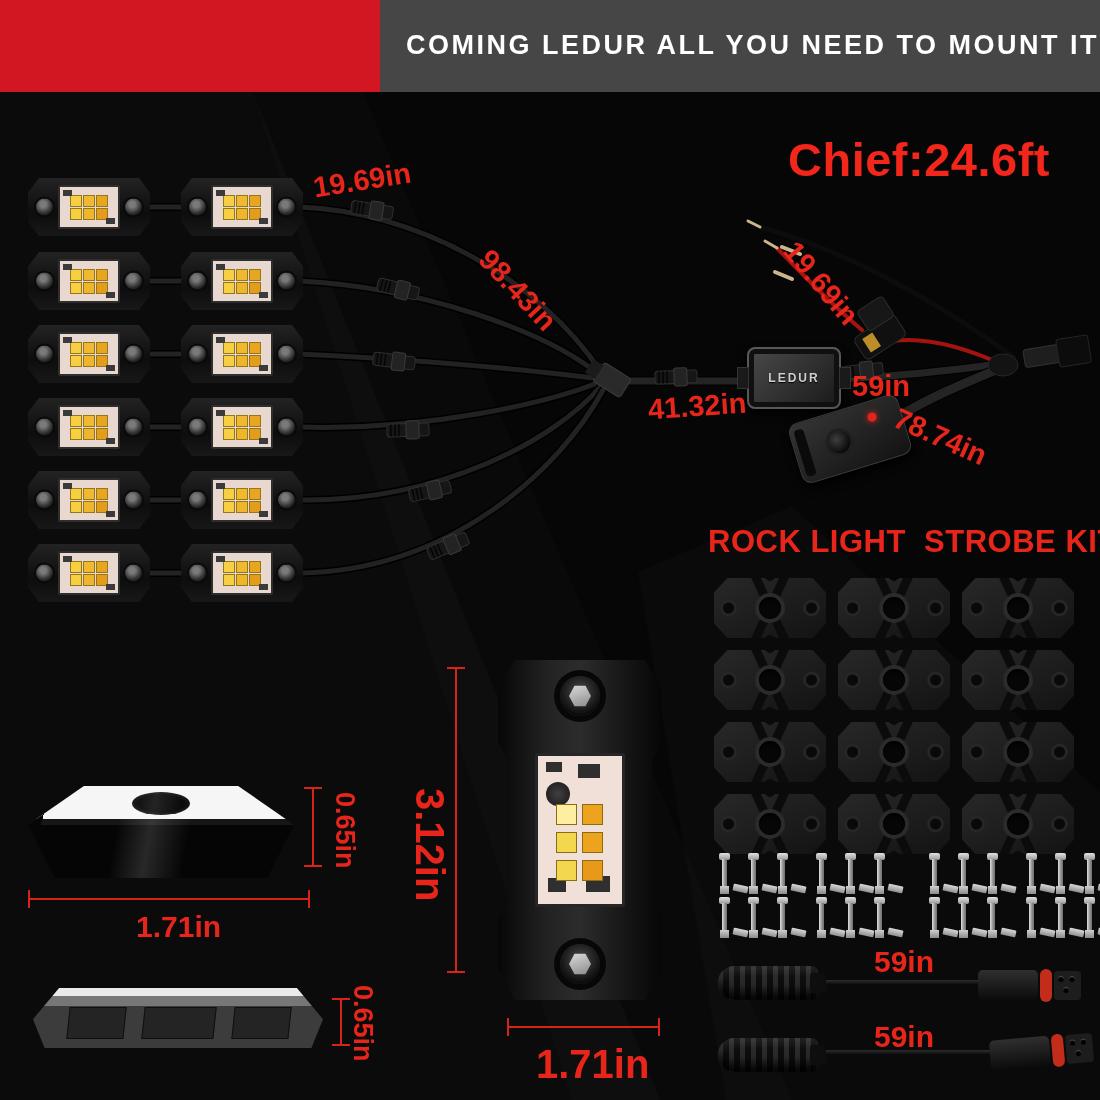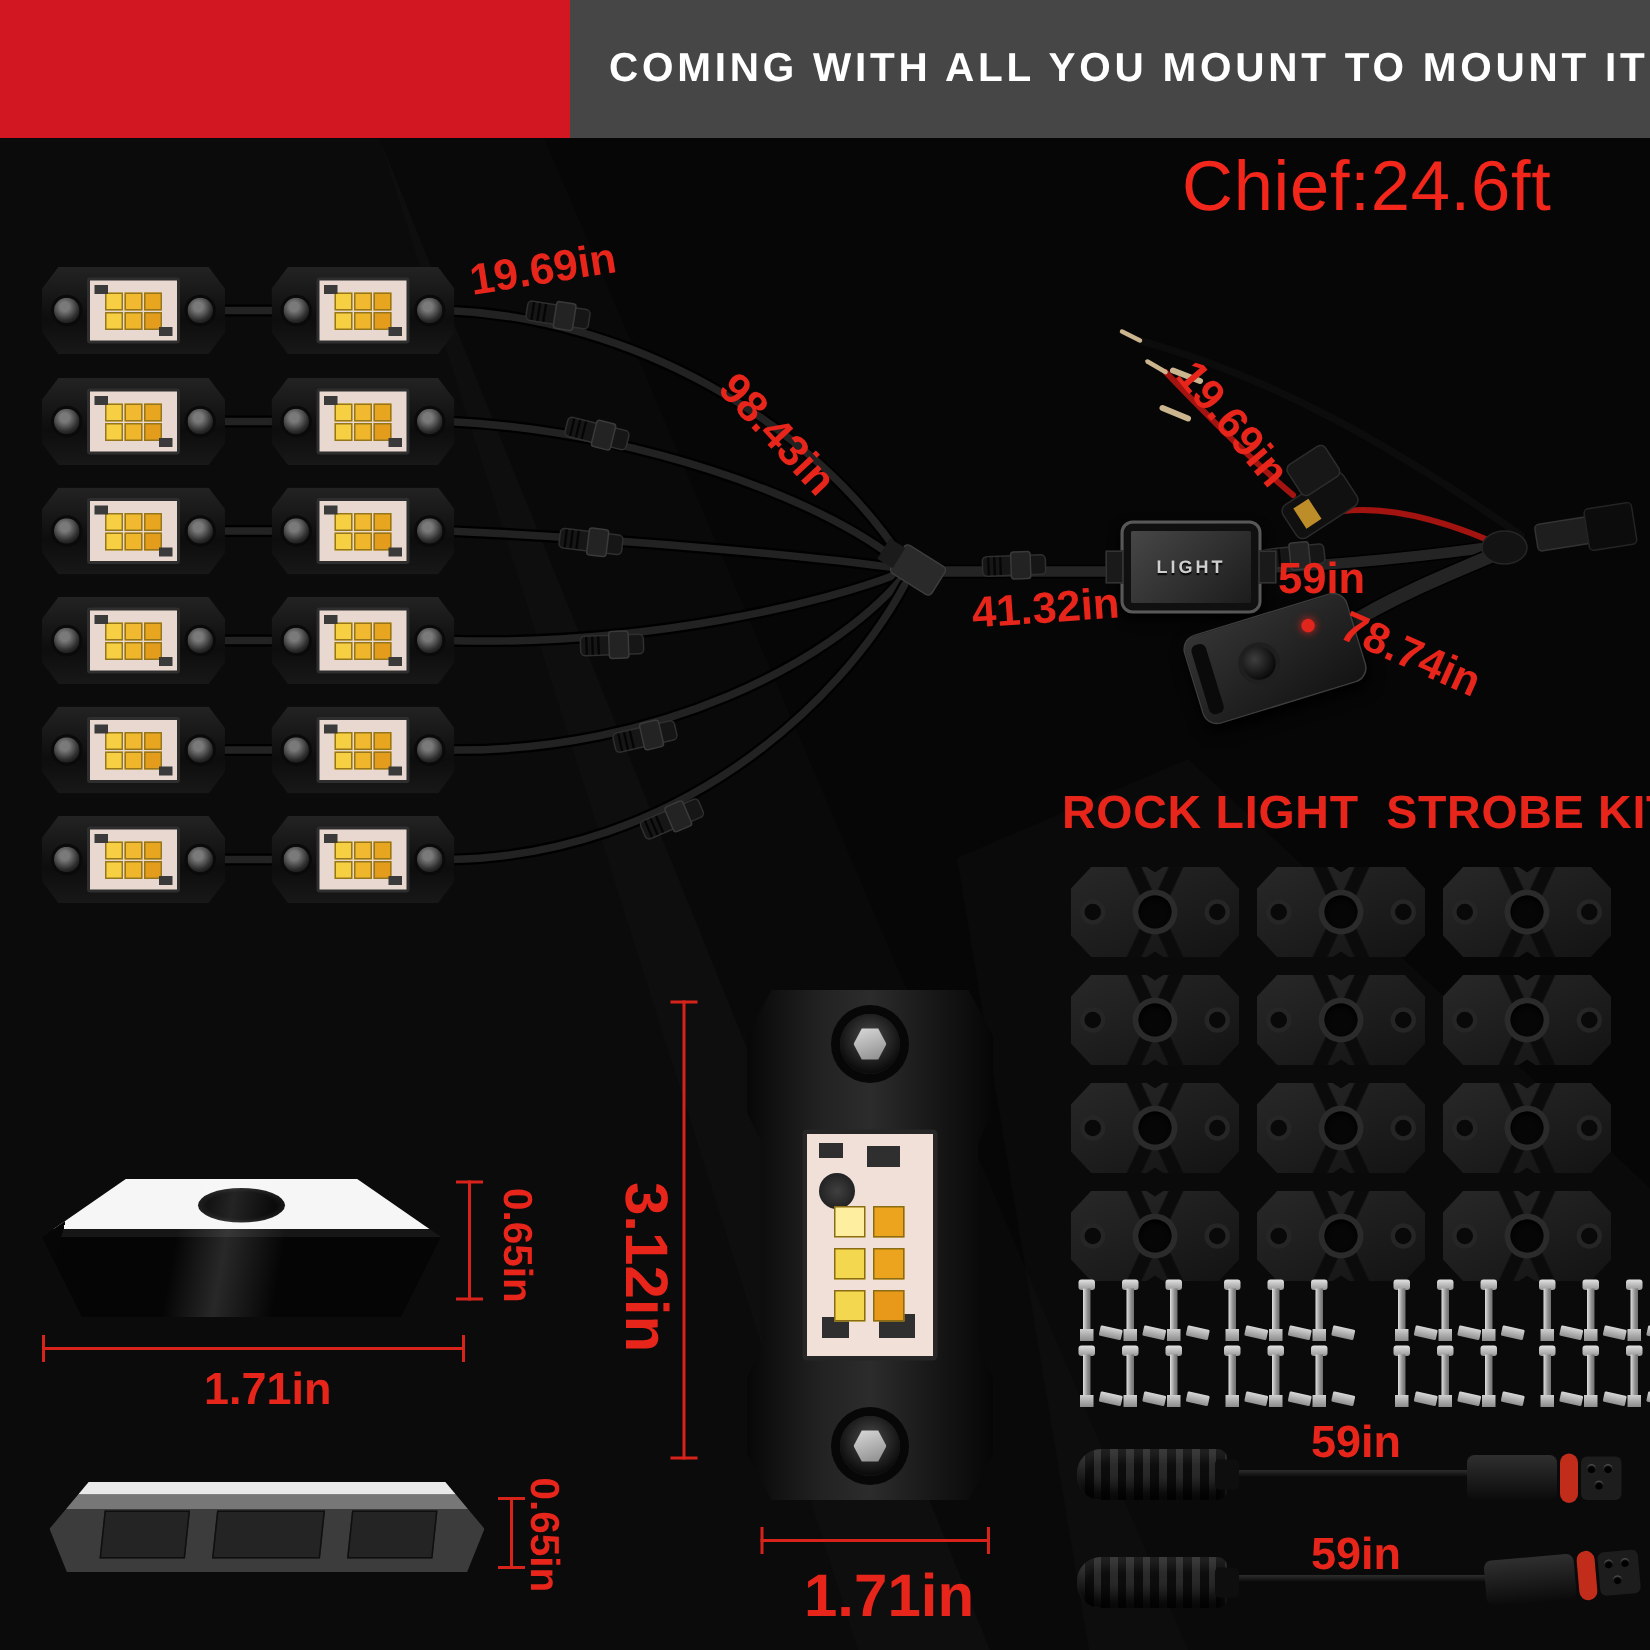--- a/index.html
+++ b/index.html
@@ -12,21 +12,21 @@
   .hdr-gray{position:absolute;left:380px;top:0;width:720px;height:92px;background:#464646;z-index:8;}
   .tagline{position:absolute;left:26px;top:30px;font-size:27px;font-weight:700;color:#fff;
            letter-spacing:2.5px;white-space:nowrap;}
   
   .sheen{position:absolute;inset:0;z-index:0;}
   .s1{background:rgba(255,255,255,.022);clip-path:polygon(0% 8.4%,23% 8.4%,60% 100%,0% 100%);}
   .s2{background:rgba(255,255,255,.016);clip-path:polygon(23% 8.4%,33% 8.4%,72% 100%,52% 100%);}
   .s3{background:rgba(255,255,255,.018);clip-path:polygon(58% 52%,72% 46%,100% 72%,100% 100%,66% 100%);}
   
   .red-label{position:absolute;color:#e8251a;font-weight:700;white-space:pre;z-index:6;}
-  .headline{position:absolute;left:788px;top:96px;font-size:47px;font-weight:400;color:#f2261b;
+  .headline{position:absolute;left:788px;top:132px;font-size:47px;font-weight:700;color:#f2261b;
             letter-spacing:.5px;z-index:6;white-space:nowrap;}
   .watermark{position:absolute;left:858px;top:1032px;font-size:44px;font-weight:400;
              color:rgba(210,210,210,.82);letter-spacing:1px;z-index:7;white-space:nowrap;}
   
   .pod{position:absolute;width:122px;height:58px;z-index:3;}
   .pod-body{position:absolute;inset:0;background:linear-gradient(180deg,#232323,#0d0d0d 60%,#181818);
     clip-path:polygon(9% 0,91% 0,100% 25%,100% 75%,91% 100%,9% 100%,0 75%,0 25%);}
   .pod-screw{position:absolute;top:50%;width:17px;height:17px;border-radius:50%;transform:translateY(-50%);
     background:radial-gradient(circle at 42% 35%,#7a7a7a 0 3px,#2c2c2c 62%,#000);border:2px solid #0a0a0a;}
   .pod-screw.l{left:6px}.pod-screw.r{right:6px}
@@ -129,21 +129,21 @@
 <body>
 
 <div class="stage">
 
   <div class="sheen s1"></div>
   <div class="sheen s2"></div>
   <div class="sheen s3"></div>
 
   <div class="hdr-red"></div>
   <div class="hdr-gray">
-    <div class="tagline">COMING WITH ALL YOU MOUNT TO MOUNT IT</div>
+    <div class="tagline">COMING LEDUR ALL YOU NEED TO MOUNT IT</div>
   </div>
 
   <div class="headline">Chief:24.6ft</div>
 
   <svg class="wires" width="1100" height="1100" id="wires">
       <path d="M146,207 H186" stroke="#000" stroke-width="8" fill="none" stroke-linecap="round"></path>
       <path d="M146,207 H186" stroke="#232323" stroke-width="5" fill="none" stroke-linecap="round"></path>
       <path d="M146,281 H186" stroke="#000" stroke-width="8" fill="none" stroke-linecap="round"></path>
       <path d="M146,281 H186" stroke="#232323" stroke-width="5" fill="none" stroke-linecap="round"></path>
       <path d="M146,354 H186" stroke="#000" stroke-width="8" fill="none" stroke-linecap="round"></path>
@@ -245,21 +245,21 @@
         <rect x="-16" y="-8" width="12" height="16" fill="#bd8d2a"></rect>
       </g>
       <ellipse cx="1003" cy="365" rx="15" ry="11" fill="#131313" stroke="#262626"></ellipse>
       <g transform="translate(1042,356) rotate(-9)">
         <rect x="-18" y="-9" width="36" height="18" rx="3" fill="#1e1e1e" stroke="#333"></rect>
         <rect x="16" y="-14" width="32" height="28" rx="3" fill="#0c0c0c" stroke="#242424"></rect>
       </g>
     </svg>
 
   <div class="ledur-box">
-    <div class="ledur-label">LIGHT</div>
+    <div class="ledur-label">LEDUR</div>
   </div>
   <div class="controller">
     <div class="ctrl-edge"></div>
     <div class="ctrl-btn"></div>
     <div class="ctrl-led"></div>
   </div>
 
   <div class="red-label" style="left:313px;top:164px;font-size:29px;transform:rotate(-9deg)">19.69in</div>
   <div class="red-label" style="left:496px;top:243px;font-size:29px;transform:rotate(47deg);transform-origin:0 0">98.43in</div>
   <div class="red-label" style="left:648px;top:390px;font-size:29px;transform:rotate(-4deg)">41.32in</div>

